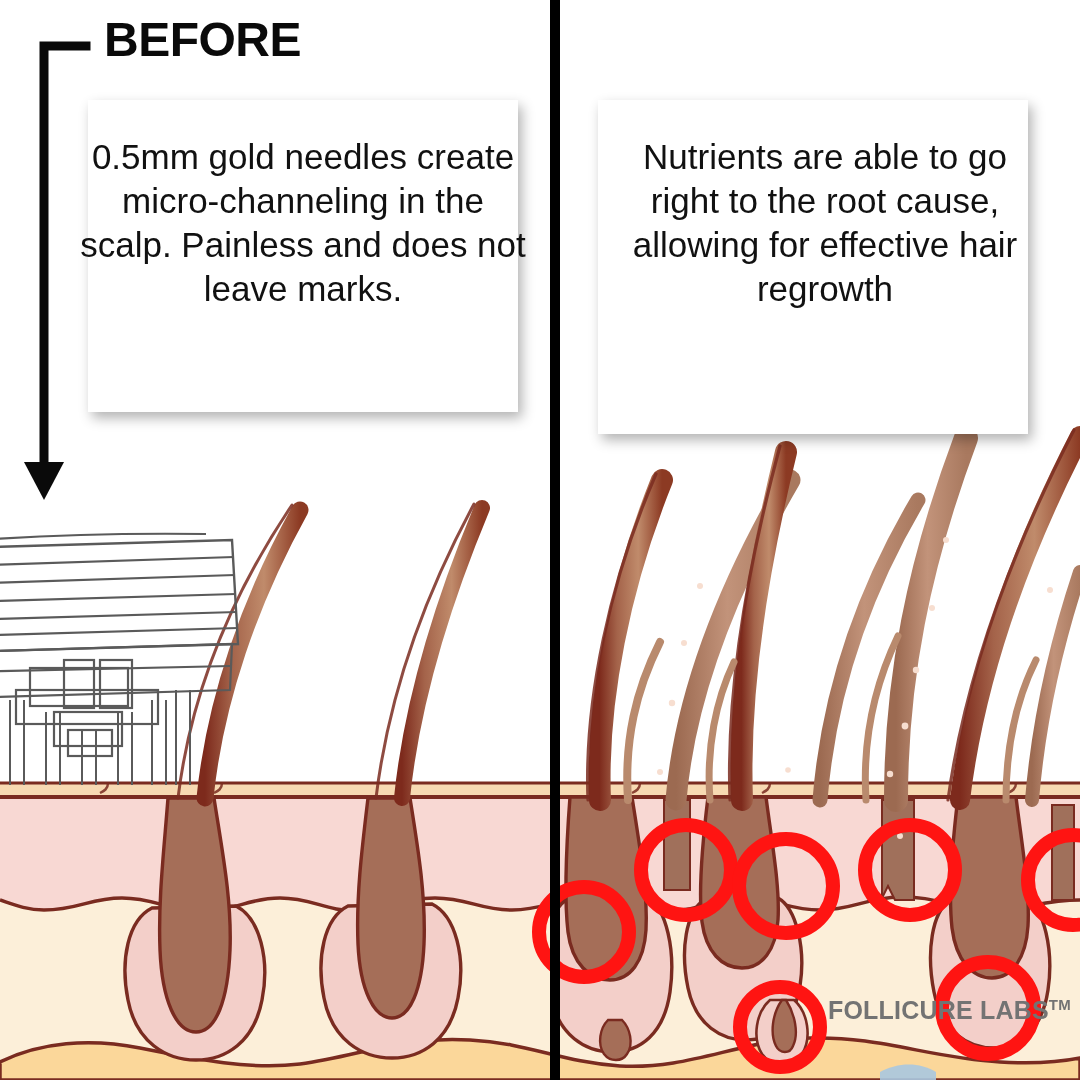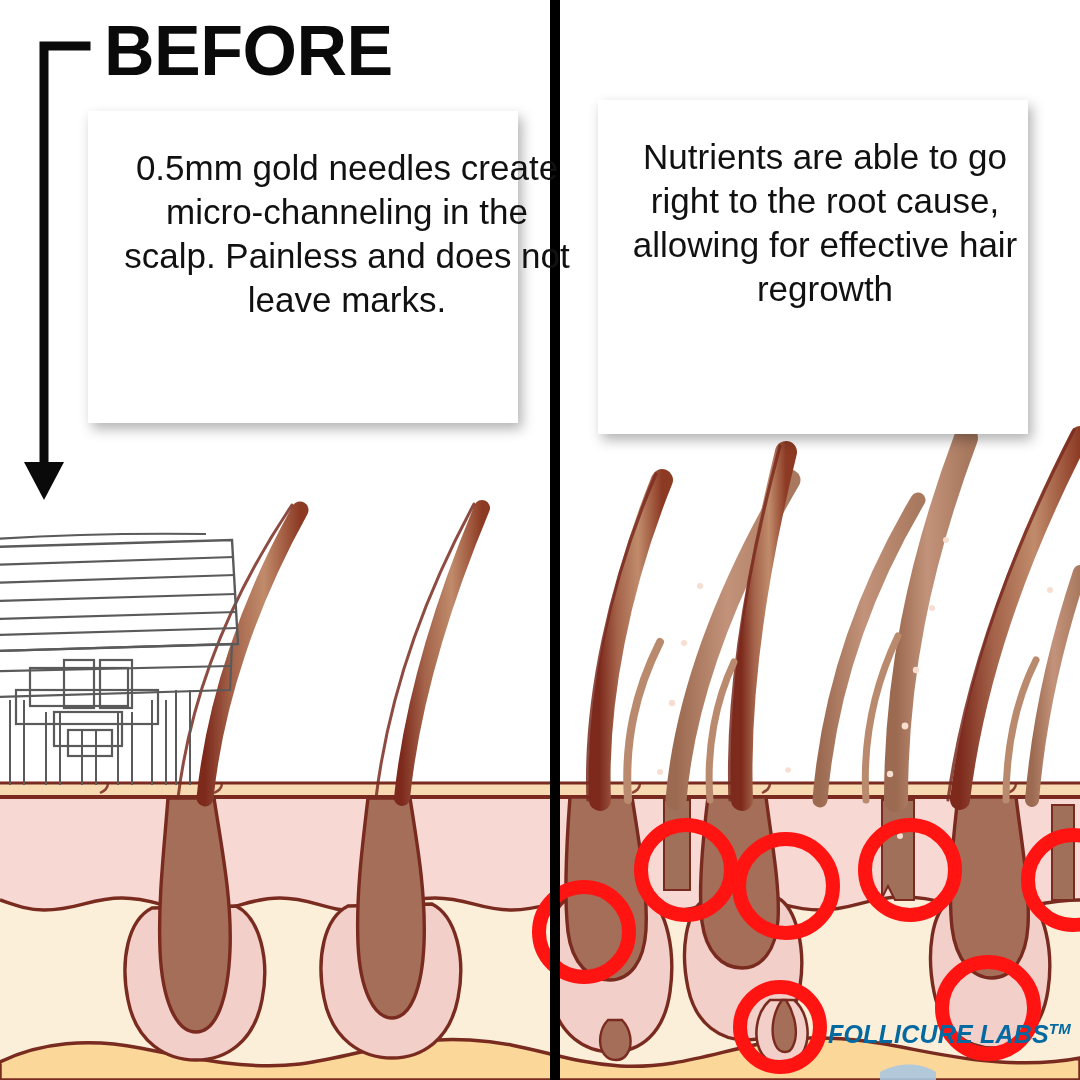--- a/index.html
+++ b/index.html
@@ -18,21 +18,21 @@
   
   .divider{
     position:absolute;left:550px;top:0;width:10px;height:1080px;
     background:#000;z-index:60;
   }
 
   
   .heading{
     position:absolute;z-index:70;
     font-weight:bold;
-    font-size:70px;
+    font-size:48px;
     letter-spacing:-0.5px;
     color:#0a0a0a;
     line-height:1;
   }
   .heading.before{left:104px;top:16px;}
   .heading.after{left:820px;top:16px;}
 
   
   .arrow{position:absolute;left:0;top:0;z-index:70;}
 
@@ -47,32 +47,31 @@
     line-height:1.26;
     box-sizing:border-box;
   }
   .caption .txt{
     position:relative;
     display:block;
     white-space:pre-line;
     width:460px;
     margin-left:-15px;
   }
-  .caption.left{left:88px;top:111px;width:430px;height:312px;padding-top:35px;padding-left:44px;}
+  .caption.left{left:88px;top:100px;width:430px;height:312px;padding-top:35px;}
   .caption.right{left:598px;top:100px;width:430px;height:334px;padding-top:35px;}
   .caption.right .txt{width:430px;margin-left:12px;}
 
   
   .watermark{
     position:absolute;z-index:80;
-    left:828px;top:1020px;
+    left:828px;top:996px;
     font-size:25px;font-weight:bold;letter-spacing:0.2px;
-    color:#0369a1;
+    color:#737373;
     white-space:nowrap;
-    font-style:italic;
   }
   .watermark sup{font-size:15px;vertical-align:super;}
 </style>
 </head>
 <body>
 
 <div id="stage">
 
   <svg class="illus" viewBox="0 0 1080 1080" width="1080" height="1080" preserveAspectRatio="none">
     <defs>

